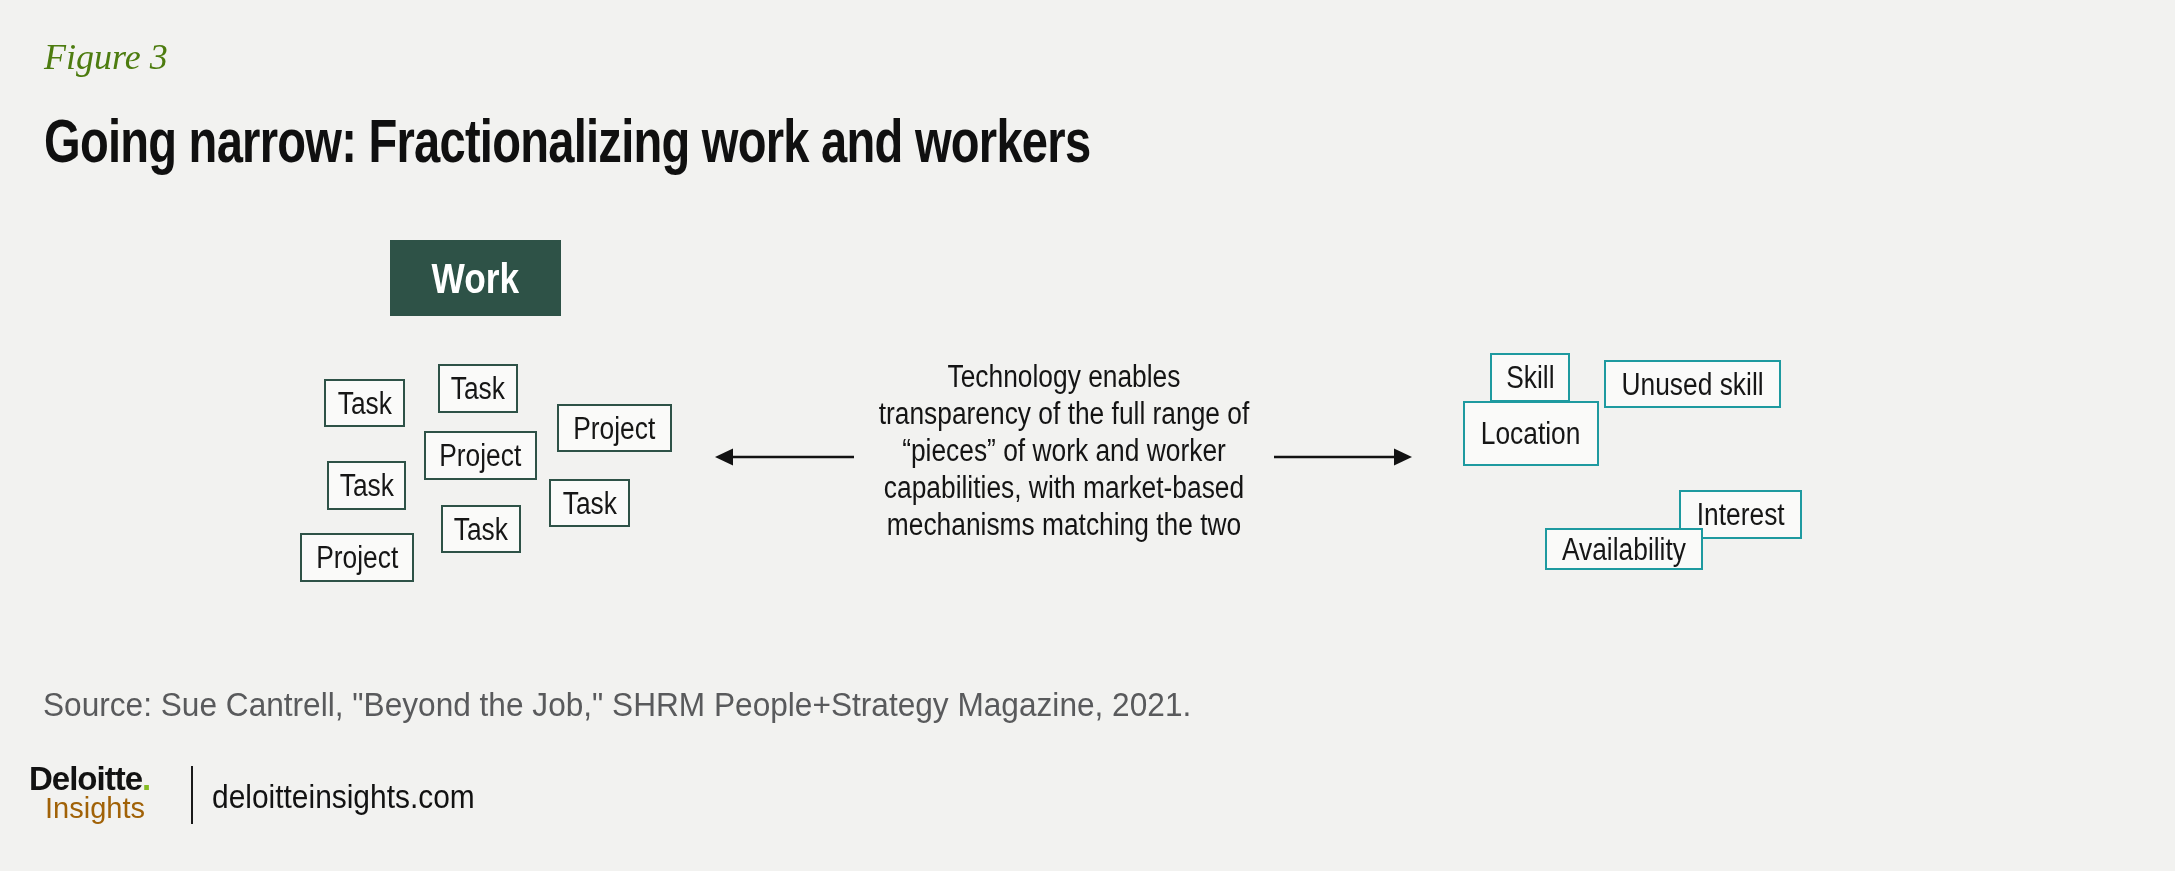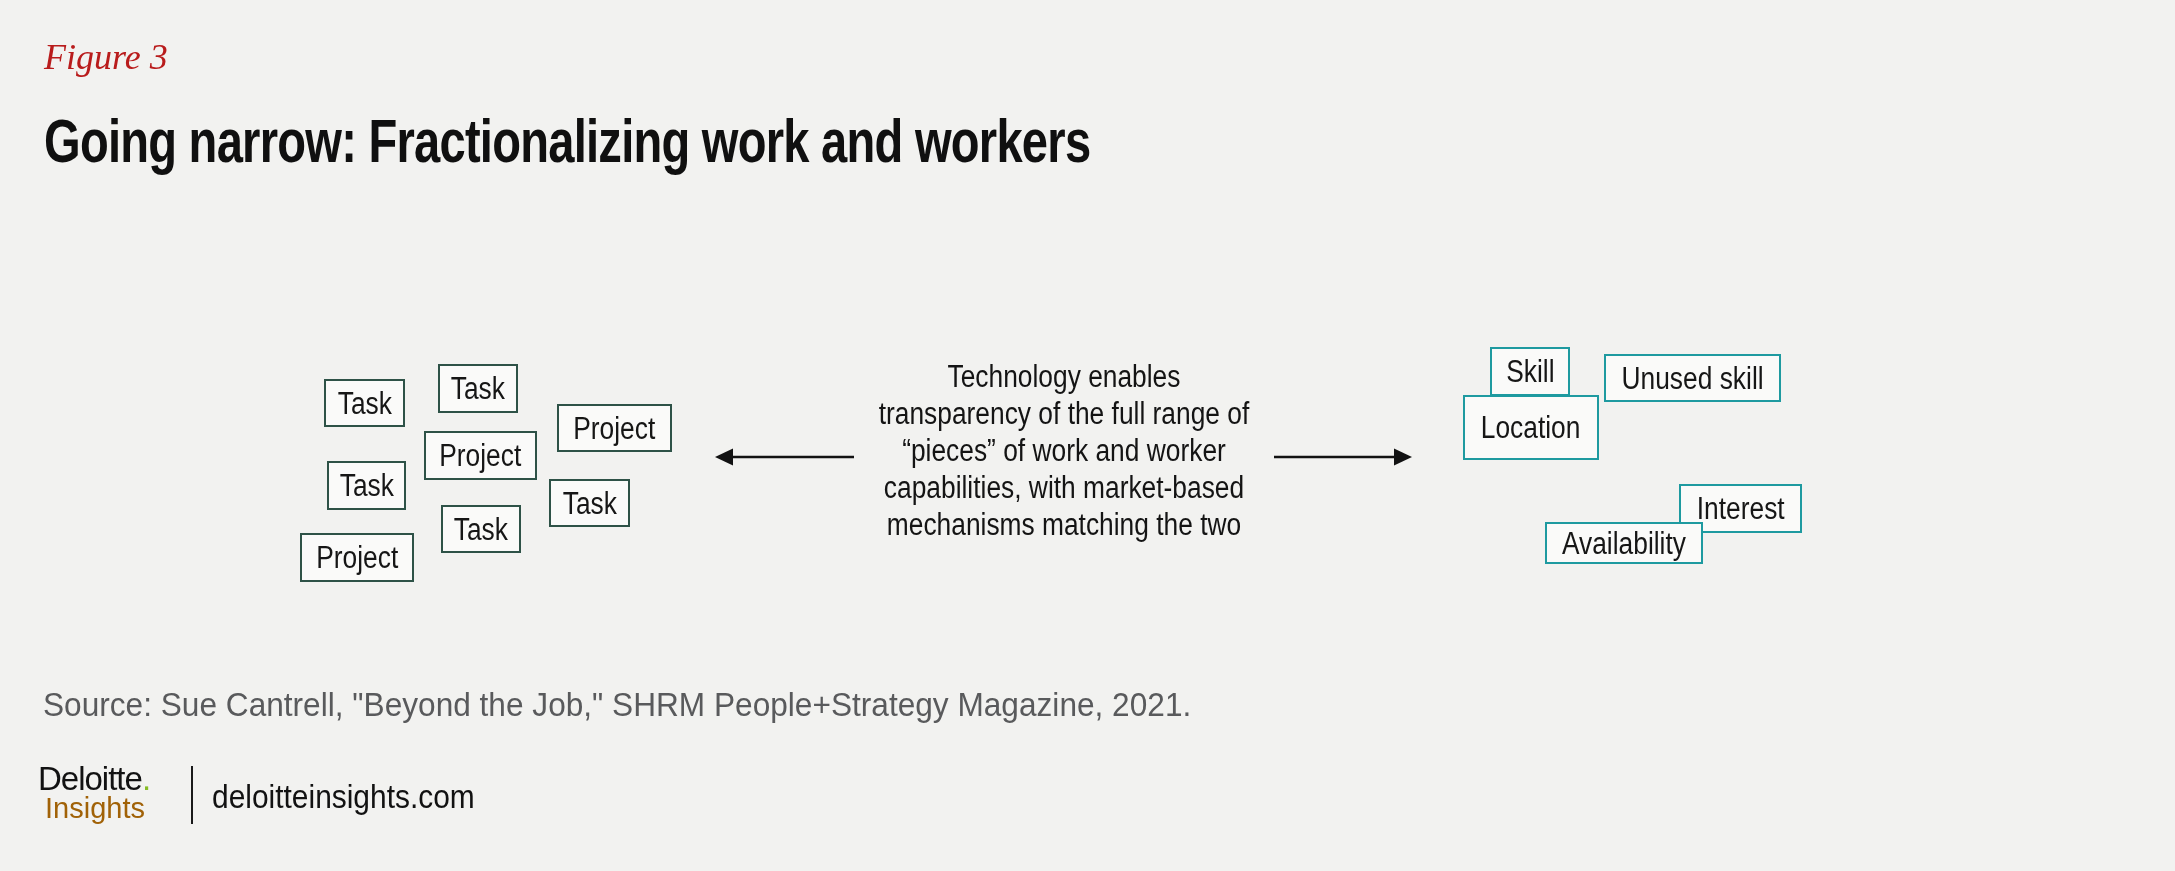--- a/index.html
+++ b/index.html
@@ -11,40 +11,40 @@
     --source-gray:#595A5C;
     --box-bg:#FAFAF9;
   }
   html,body{margin:0;padding:0;}
   body{background:var(--background);font-family:"Liberation Sans",sans-serif;color:var(--text);}
   .canvas{position:relative;width:2175px;height:871px;background:var(--background);overflow:hidden;}
 
   .figure-label{
     position:absolute;left:44px;top:38px;
     font-family:"Liberation Serif",serif;font-style:italic;
-    font-size:36px;line-height:1.1;color:#b91c1c;white-space:nowrap;
+    font-size:36px;line-height:1.1;color:#4d7c0f;white-space:nowrap;
   }
   .figure-title{
     position:absolute;left:44px;top:110px;
     font-size:62px;font-weight:700;letter-spacing:-1px;line-height:1;
     color:#101010;white-space:nowrap;
     transform:scaleX(0.76);transform-origin:0 50%;
   }
 
   .header-box{position:absolute;display:flex;align-items:center;justify-content:center;}
   .header-box.work{left:390px;top:240px;width:171px;height:76px;background:var(--work-green);}
   .header-box.worker{left:1544px;top:242px;width:169px;height:75px;background:var(--worker-teal);}
   .header-label{
     color:#FFFFFF;font-size:43px;font-weight:700;line-height:1;white-space:nowrap;
     transform:scaleX(0.82);transform-origin:50% 50%;
   }
 
   .box{position:absolute;display:flex;align-items:center;justify-content:center;background:var(--box-bg);box-sizing:border-box;}
   .box.work-item{border:2px solid var(--work-green);}
-  .box.worker-item{border:2px solid var(--worker-teal);}
+  .box.worker-item{border:2px solid var(--worker-teal);margin-top:6px;}
   .box-label{
     font-size:31px;line-height:1;color:#161616;white-space:nowrap;
     transform:scaleX(0.85);transform-origin:50% 50%;
   }
 
   .center-caption{
     position:absolute;left:784px;top:358px;width:560px;
     text-align:center;font-size:31px;line-height:37px;color:#141414;
     transform:scaleX(0.85);transform-origin:50% 0;
   }
@@ -54,22 +54,22 @@
   .arrow.left{left:715px;top:444px;}
   .arrow.right{left:1274px;top:444px;}
 
   .source-note{
     position:absolute;left:43px;top:684px;
     font-size:34px;line-height:1.2;color:var(--source-gray);white-space:nowrap;
     transform:scaleX(0.93);transform-origin:0 50%;
   }
 
   .logo-wordmark{
-    position:absolute;left:38px;top:762px;
-    font-size:33px;font-weight:400;letter-spacing:-1px;line-height:1;color:#121212;white-space:nowrap;
+    position:absolute;left:29px;top:762px;
+    font-size:33px;font-weight:700;letter-spacing:-1px;line-height:1;color:#121212;white-space:nowrap;
   }
   .logo-dot{color:var(--logo-green);}
   .logo-insights{
     position:absolute;left:45px;top:794px;
     font-size:29px;font-weight:400;line-height:1;color:#a16207;white-space:nowrap;
   }
   .logo-divider{position:absolute;left:191px;top:766px;width:2px;height:58px;background:#1A1A1A;}
   .site-url{
     position:absolute;left:212px;top:779px;
     font-size:34px;font-weight:400;line-height:1;color:#121212;white-space:nowrap;
@@ -77,20 +77,23 @@
   }
 </style>
 </head>
 <body>
 
 <div class="canvas">
 
   <div class="figure-label">Figure 3</div>
   <div class="figure-title">Going narrow: Fractionalizing work and workers</div>
 
+  <div class="header-box work">
+    <span class="header-label">Work</span>
+  </div>
 
   <div class="box work-item" style="left:324px;top:379px;width:81px;height:48px">
     <span class="box-label">Task</span>
   </div>
   <div class="box work-item" style="left:438px;top:364px;width:80px;height:49px">
     <span class="box-label">Task</span>
   </div>
   <div class="box work-item" style="left:557px;top:404px;width:115px;height:48px">
     <span class="box-label">Project</span>
   </div>

